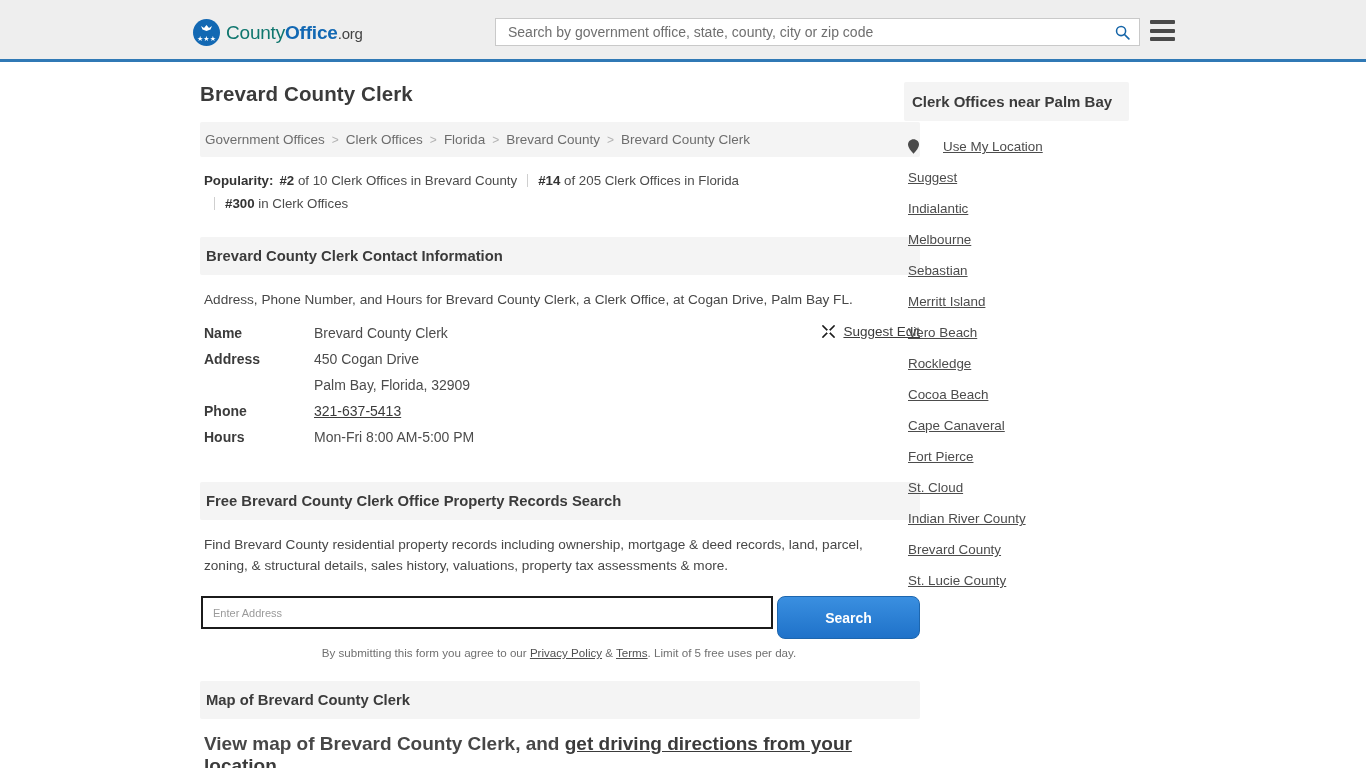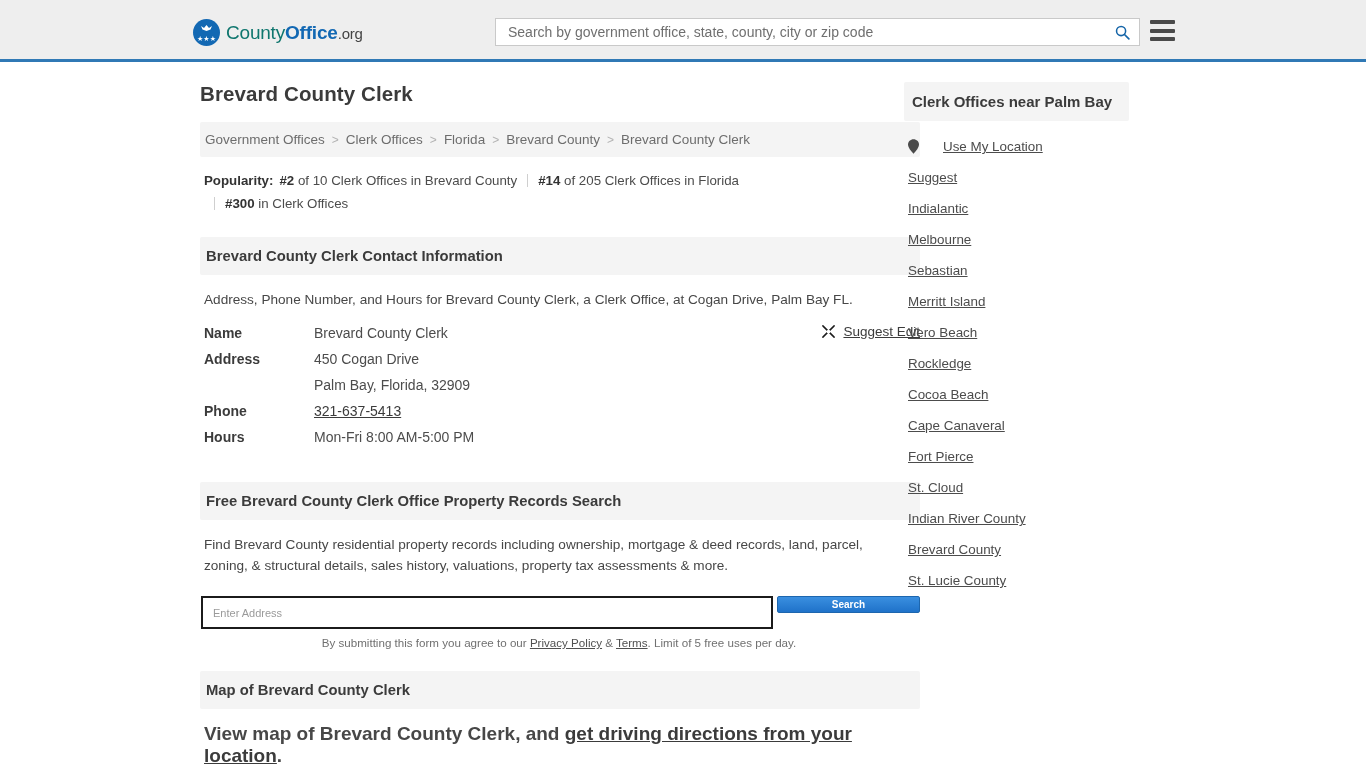--- a/index.html
+++ b/index.html
@@ -221,26 +221,26 @@
     padding: 0 10px;
     font-size: 11px;
     color: #333;
     font-family: "Liberation Sans", sans-serif;
     outline: none;
     background: #fff;
   }
   .addr-input::placeholder { color: #9a9a9a; }
   .search-btn {
     width: 143px;
-    height: 17px;
+    height: 43px;
     border: 1px solid #1d66ae;
-    border-radius: 2px;
+    border-radius: 8px;
     background: linear-gradient(to bottom, #3a8fe0 0%, #1f72c9 100%);
     color: #ffffff;
-    font-size: 10px;
+    font-size: 14px;
     font-weight: bold;
     font-family: "Liberation Sans", sans-serif;
     cursor: pointer;
   }
   .disclaimer {
     text-align: center;
     font-size: 11.6px;
     color: #707070;
     padding: 7px 2px 0 0;
   }

